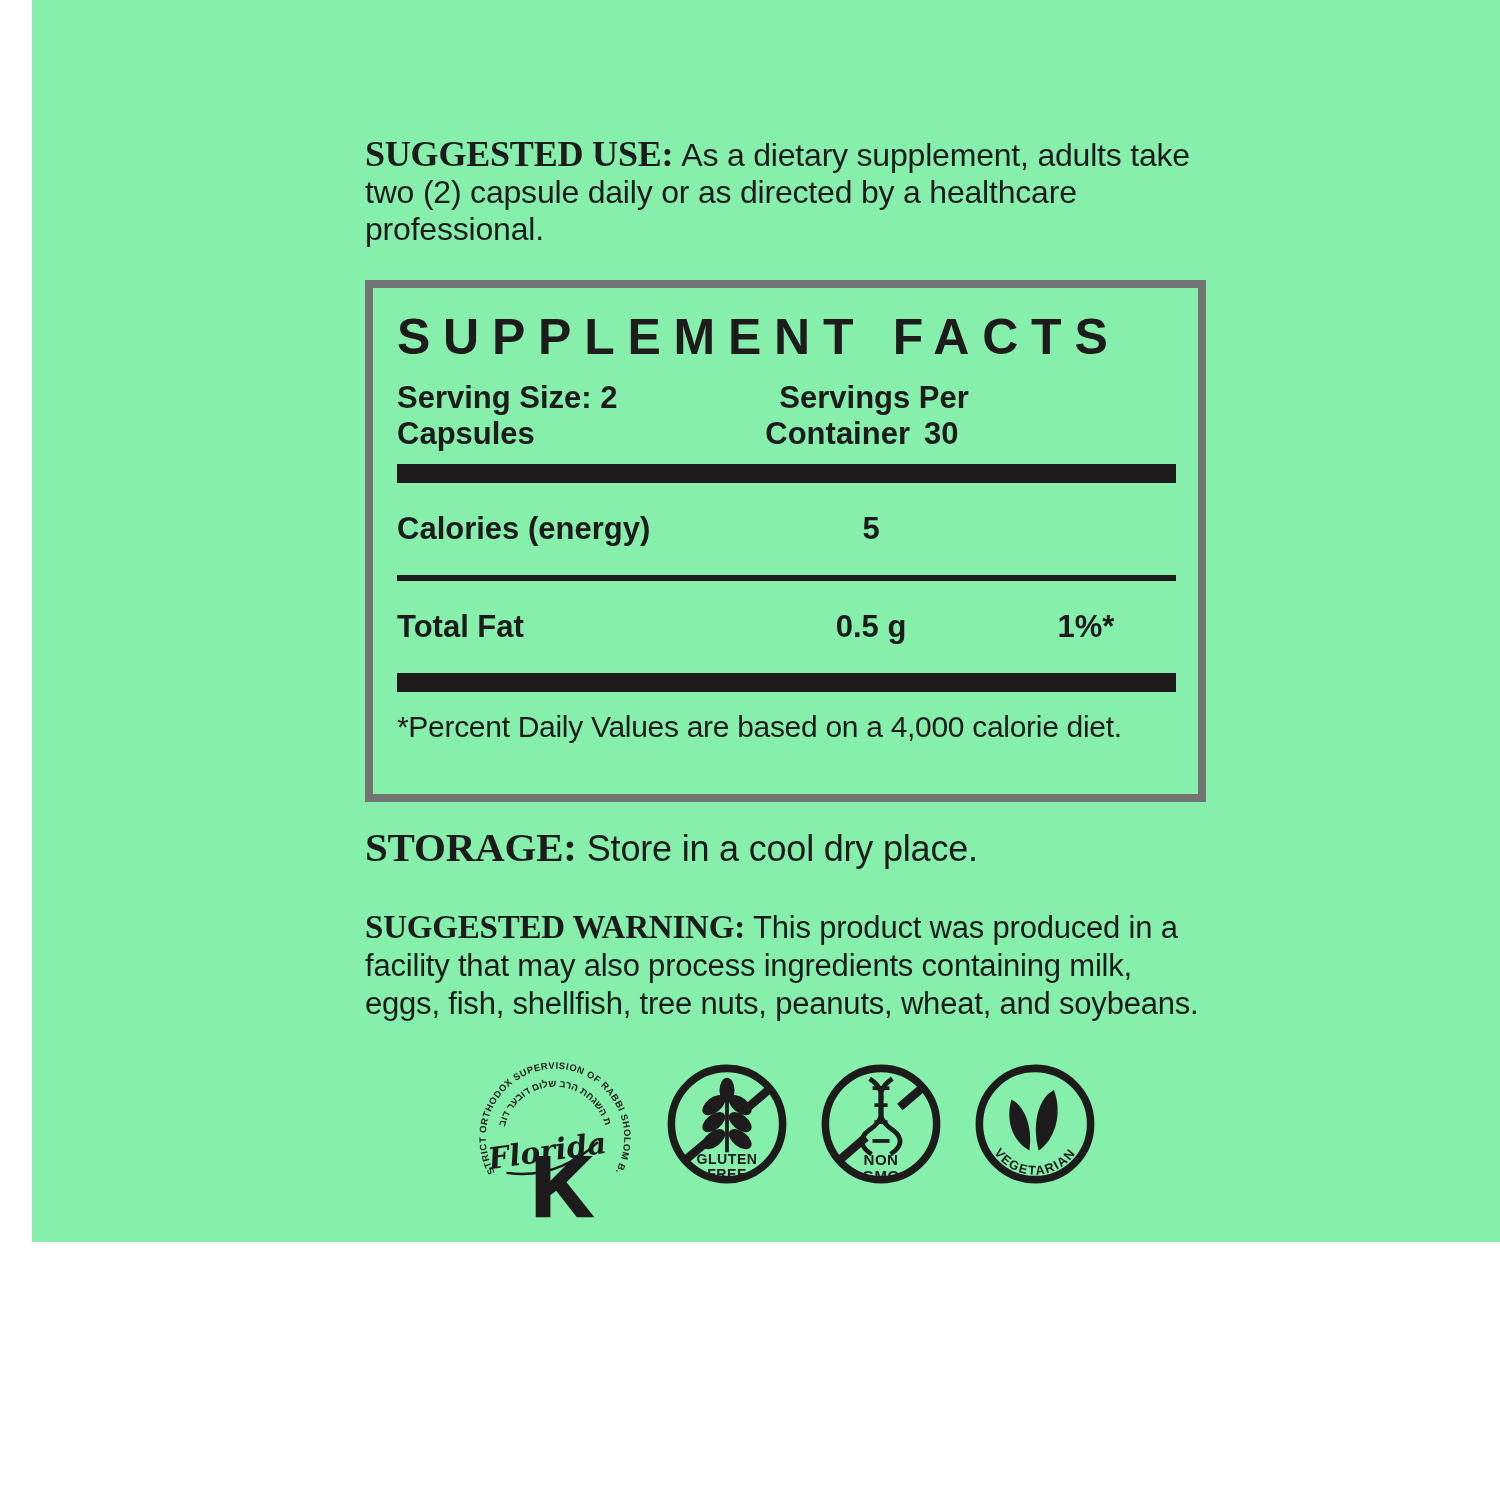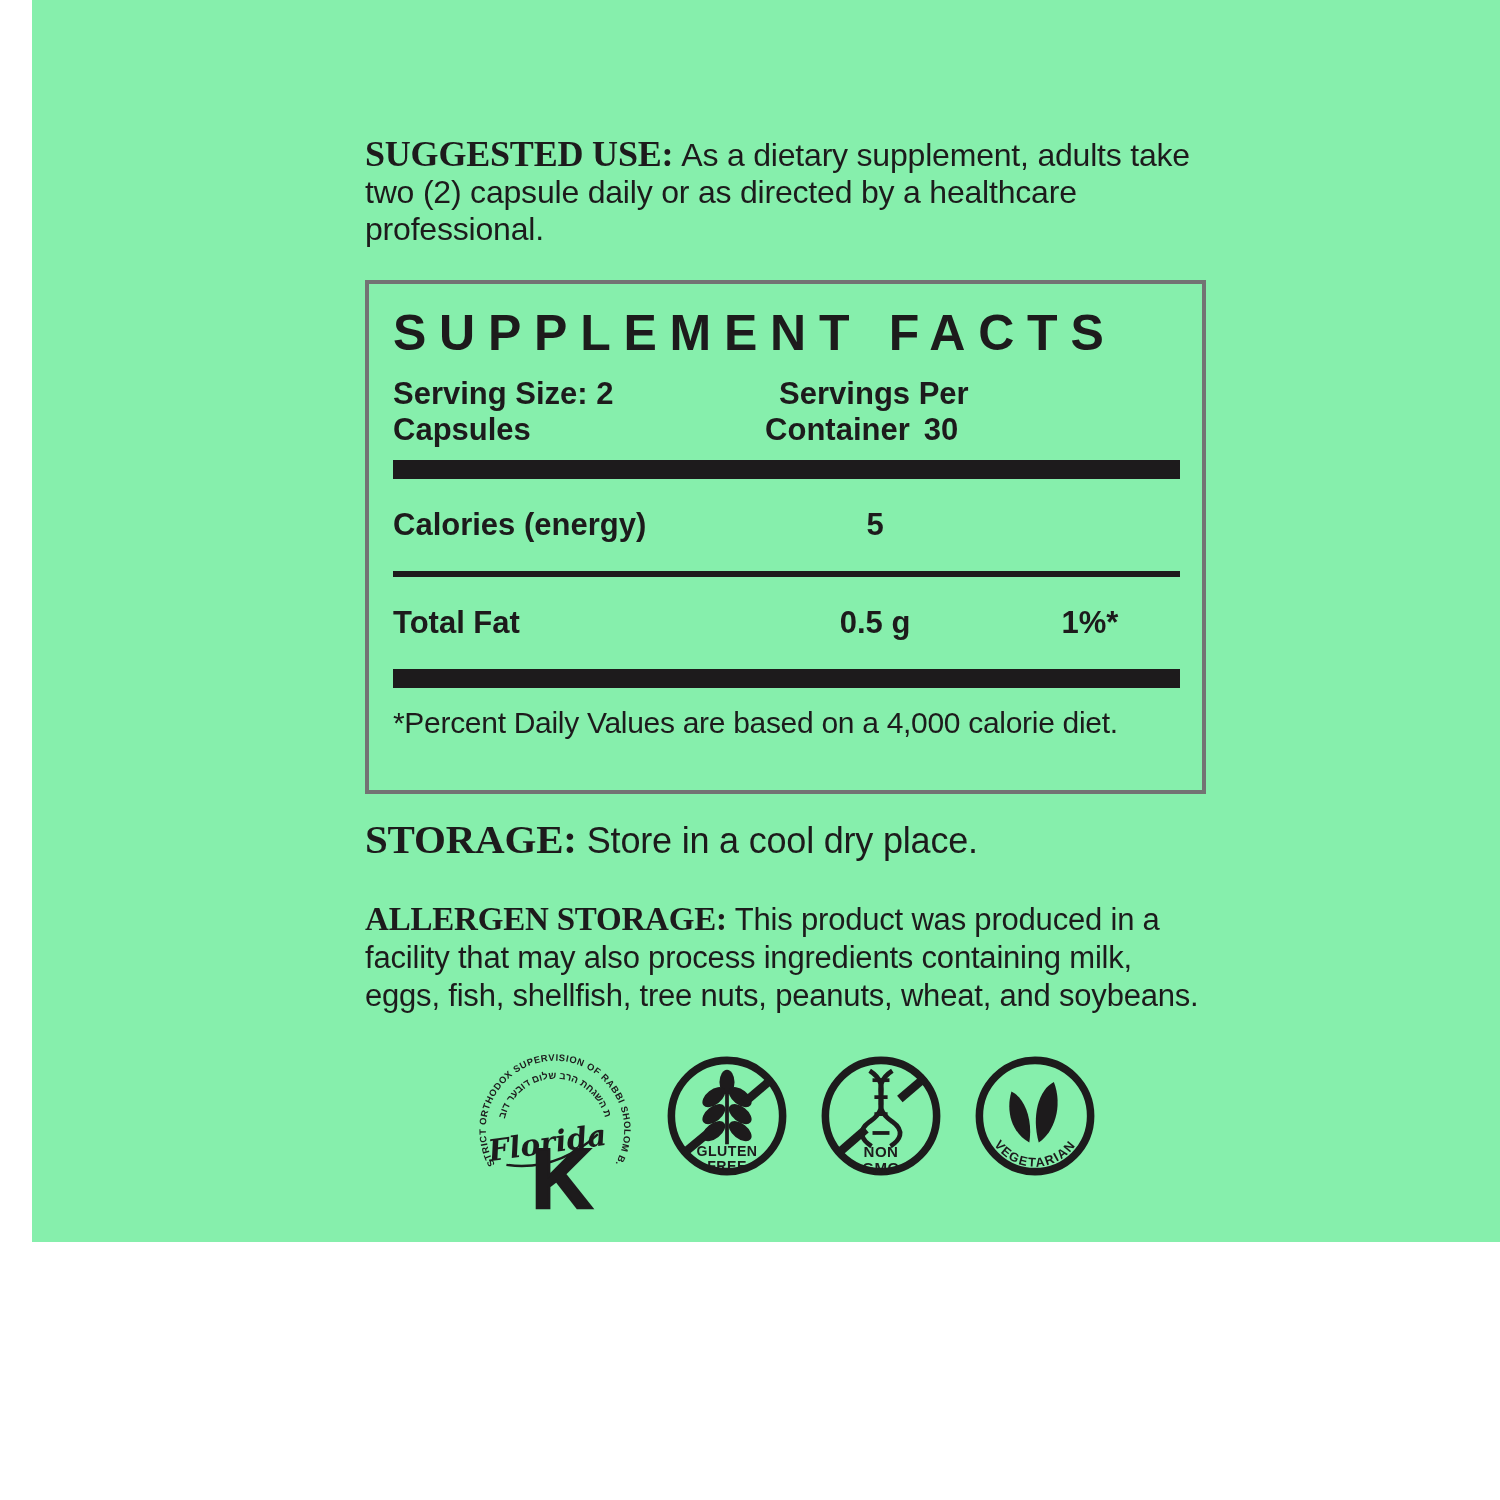--- a/index.html
+++ b/index.html
@@ -7,21 +7,21 @@
         font-family:"Liberation Sans", sans-serif;color:#1d1b1c;margin-left:32px;}
   .content{position:absolute;left:333px;top:104px;width:841px;}
 
   
   .para{letter-spacing:-0.2px;}
   .serif{font-family:"Liberation Serif", serif;font-weight:700;}
   .sugg{font-size:32px;line-height:37px;}
   .sugg .serif{font-size:36px;margin-right:8px;}
 
   
-  .sf-box{border:4px solid #737373;margin-top:25px;padding:12px 22px 50px 24px;}
+  .sf-box{border:8px solid #737373;margin-top:25px;padding:12px 22px 50px 24px;}
   .sf-title{font-weight:700;font-size:50px;letter-spacing:0.255em;white-space:nowrap;
             margin-top:8px;color:#1d1b1c;}
   .sf-serving{display:flex;align-items:baseline;
               font-weight:700;font-size:31px;margin-top:14px;padding-right:26px;gap:20px;}
   .sf-serving .right span{margin-left:14px;}
   .bar{background:#1d1b1c;}
   .bar.thick{height:13px;margin-top:12px;}
   .bar.med{height:6px;}
   .sf-grid{display:grid;grid-template-columns:1fr 250px 180px;align-items:center;}
   .sf-grid .c2{text-align:center;}
@@ -81,21 +81,21 @@
       <div class="bar med"></div>
 
       <div class="bar thick" style="margin-top:0;"></div>
 
       <div class="sf-foot">*Percent Daily Values are based on a 4,000 calorie diet.</div>
     </div>
 
 
     <p class="para storage"><span class="serif">STORAGE:</span><span>Store in a cool dry place.</span></p>
 
-    <p class="para allergen"><span class="serif">ALLERGEN STORAGE:</span><span>This product was produced in a facility that may also process ingredients containing milk, eggs, fish, shellfish, tree nuts, peanuts, wheat, and soybeans.</span></p>
+    <p class="para allergen"><span class="serif">SUGGESTED WARNING:</span><span>This product was produced in a facility that may also process ingredients containing milk, eggs, fish, shellfish, tree nuts, peanuts, wheat, and soybeans.</span></p>
 
     <div class="badges">
 
       <svg class="badge" width="168" height="168" viewBox="0 0 170 170">
         <defs>
           <path id="kring" d="M 27.7,125.2 A 70,70 0 1 1 142.3,125.2"></path>
           <path id="kheb" d="M 34.8,71.5 A 52,52 0 0 1 135.2,71.5"></path>
         </defs>
         <text font-size="9.5" letter-spacing="0.6" class="badge-label" style="font-weight:600;">
           <textPath href="#kring" startOffset="50%" text-anchor="middle">UNDER STRICT ORTHODOX SUPERVISION OF RABBI SHOLOM B. DUBOV</textPath>

